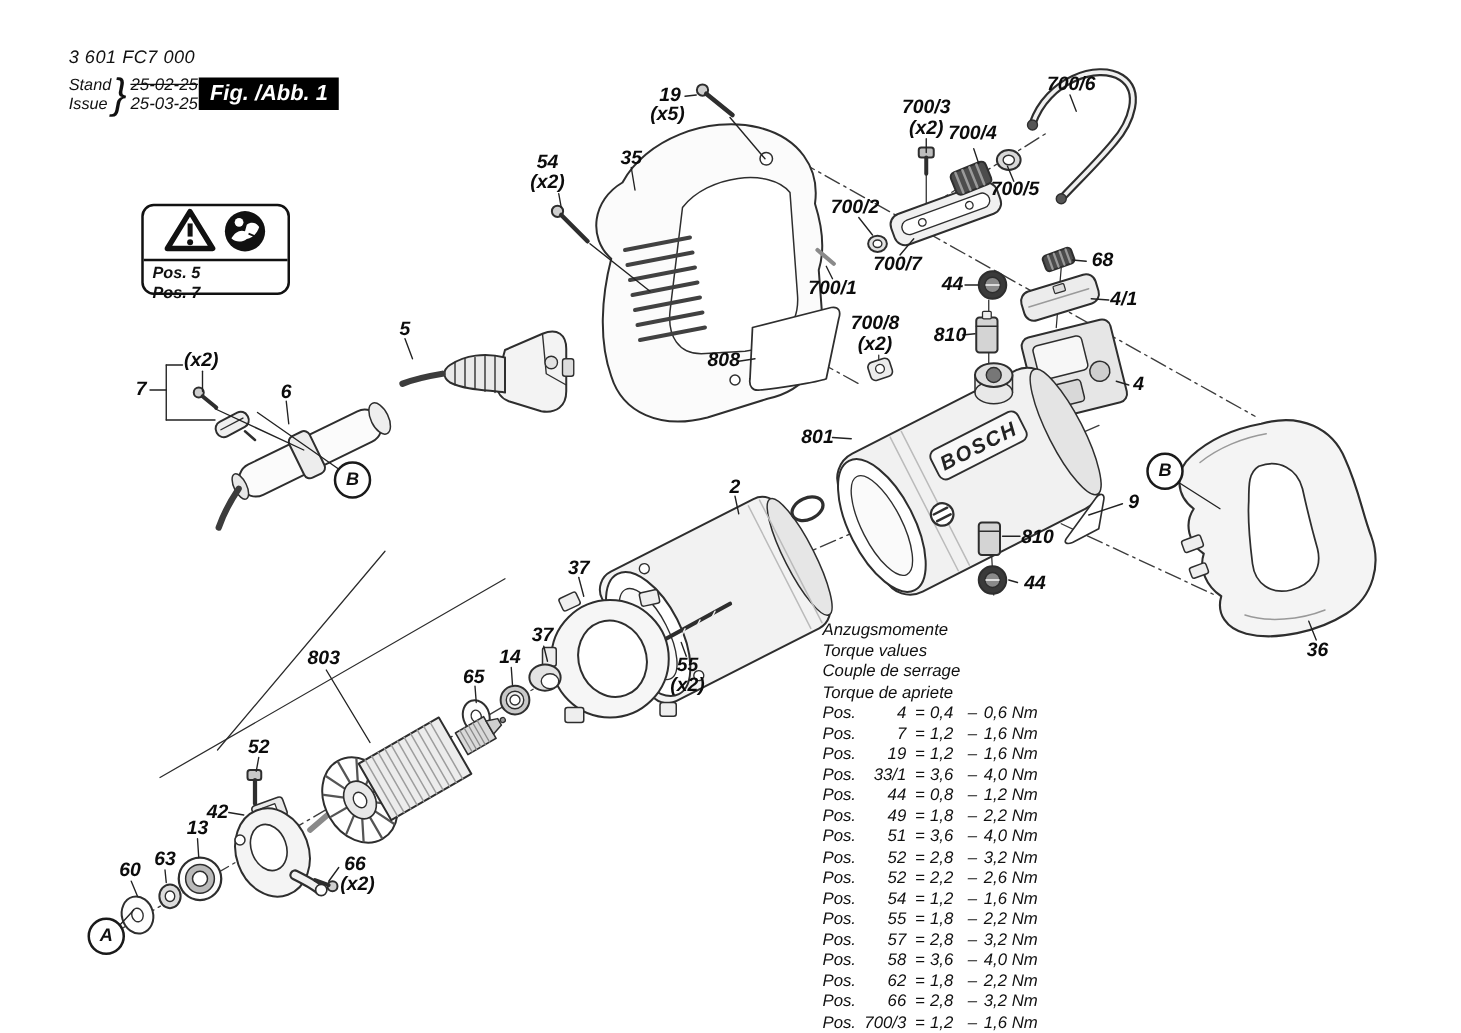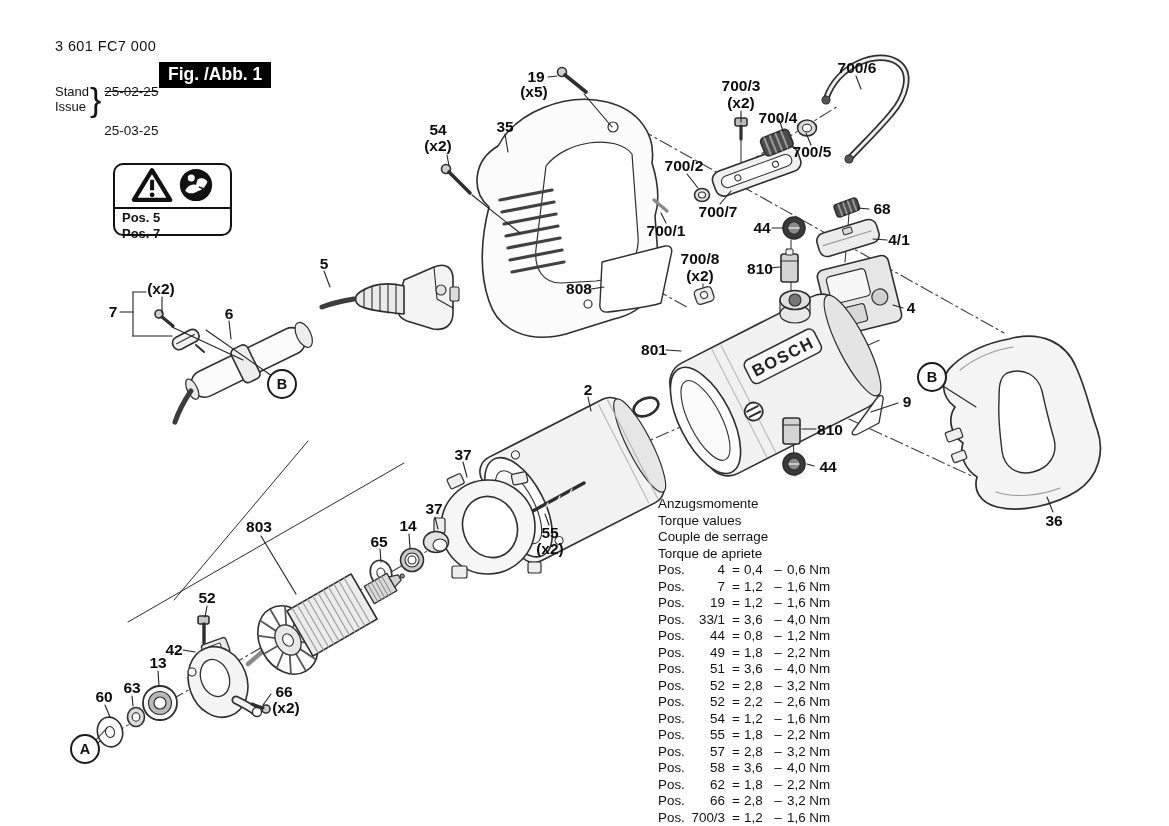--- a/index.html
+++ b/index.html
@@ -1,24 +1,24 @@
 <!DOCTYPE html>
 <html><head>
 <meta charset="utf-8">
 <style>
   html,body{margin:0;padding:0;background:#fff;}
   .stage{position:relative;width:1169px;height:826px;background:#fff;overflow:hidden;
-         font-family:"Liberation Sans", sans-serif;color:#111;}
+         font-family:"Liberation Sans", sans-serif;color:#111;font-style:italic;}
   
   .hdr{position:absolute;left:55px;top:38px;}
   .part-no{font-size:14.5px;letter-spacing:.4px;}
   .si{position:absolute;left:55px;top:60px;display:flex;align-items:center;}
   .si-labels div{font-size:13px;line-height:15px;}
   .si-brace{font-size:34px;font-weight:300;line-height:30px;margin:0 3px 0 1px;}
-  .si-dates div{font-size:13.5px;line-height:15px;margin-top:24px;}
+  .si-dates div{font-size:13.5px;line-height:15px;}
   .struck{text-decoration:line-through;}
   .figbox{position:absolute;left:159px;top:62px;background:#000;color:#fff;
           font-weight:bold;font-size:17.5px;padding:2px 9px 3px 9px;}
   
   .warn{position:absolute;left:113px;top:163px;width:119px;height:73px;border:2.5px solid #111;
         border-radius:10px;box-sizing:border-box;background:#fff;}
   .warn-icons{height:40px;display:flex;align-items:center;justify-content:center;gap:5px;padding-top:2px;}
   .warn-sep{border-top:2px solid #111;}
   .warn-text{padding:1px 0 0 7px;font-weight:bold;font-size:13px;line-height:15.5px;}
   
@@ -452,21 +452,21 @@
     </g>
   </svg>
 
   <div class="co" style="left:536px;top:77px">19</div>
   <div class="co" style="left:534px;top:92px">(x5)</div>
   <div class="co" style="left:505px;top:127px">35</div>
   <div class="co" style="left:438px;top:130px">54</div>
   <div class="co" style="left:438px;top:146px">(x2)</div>
   <div class="co" style="left:741px;top:86px">700/3</div>
   <div class="co" style="left:741px;top:103px">(x2)</div>
-  <div class="co" style="left:778px;top:118px">700/4</div>
+  <div class="co" style="left:778px;top:107px">700/4</div>
   <div class="co" style="left:857px;top:68px">700/6</div>
   <div class="co" style="left:812px;top:152px">700/5</div>
   <div class="co" style="left:684px;top:166px">700/2</div>
   <div class="co" style="left:718px;top:212px">700/7</div>
   <div class="co" style="left:882px;top:209px">68</div>
   <div class="co" style="left:666px;top:231px">700/1</div>
   <div class="co" style="left:762px;top:228px">44</div>
   <div class="co" style="left:760px;top:269px">810</div>
   <div class="co" style="left:899px;top:240px">4/1</div>
   <div class="co" style="left:700px;top:259px">700/8</div>

